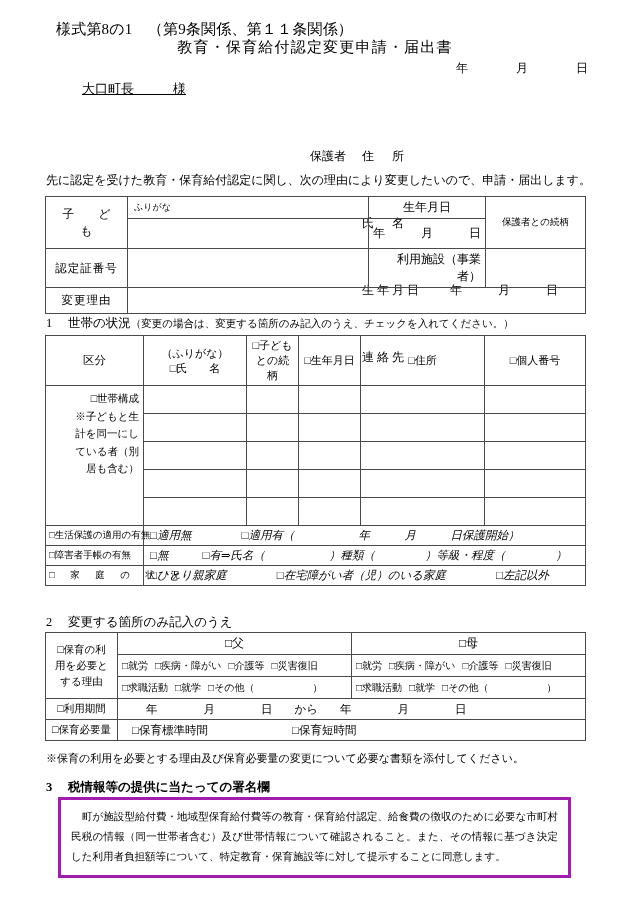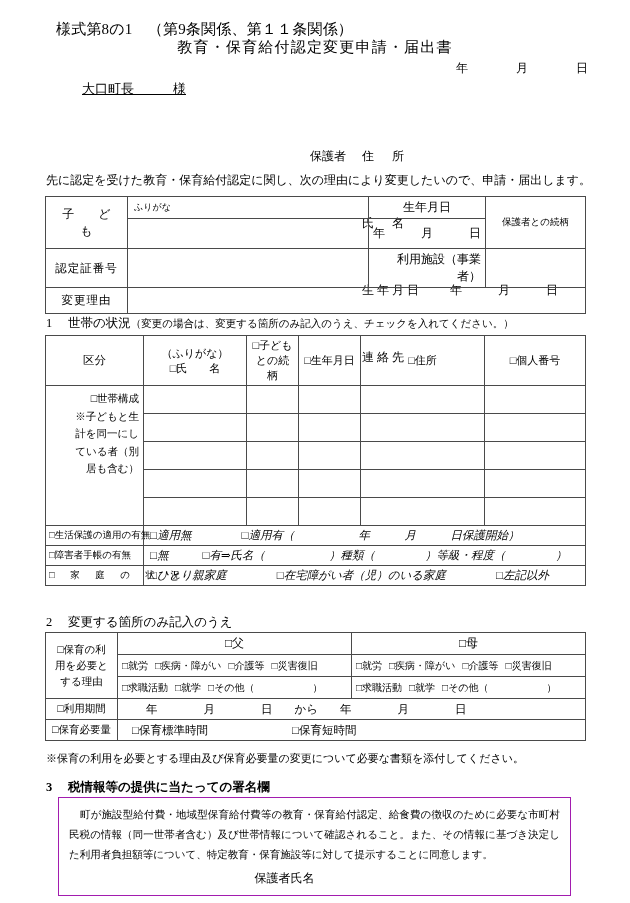--- a/index.html
+++ b/index.html
@@ -223,21 +223,21 @@
     font-size: 11px;
     white-space: nowrap;
   }
 
   
   #consent-box {
     position: absolute;
     left: 58px;
     top: 797px;
     width: 513px;
-    border: 1px solid #a21caf;
+    border: 3px solid #a21caf;
     box-sizing: border-box;
     padding: 7px 10px 8px 10px;
   }
   #consent-box .para {
     font-size: 10.5px;
     line-height: 20px;
     text-align: justify;
     text-indent: 11px;
   }
   #consent-box .sign-line {
@@ -451,16 +451,15 @@
   </table>
 
   <div class="reason-note">※保育の利用を必要とする理由及び保育必要量の変更について必要な書類を添付してください。</div>
 
   <div class="sec-heading" style="left:46px; top:779px; font-weight:bold;">
     <span class="num">3</span><span>税情報等の提供に当たっての署名欄</span>
   </div>
 
   <div id="consent-box">
     <div class="para">町が施設型給付費・地域型保育給付費等の教育・保育給付認定、給食費の徴収のために必要な市町村民税の情報（同一世帯者含む）及び世帯情報について確認されること。また、その情報に基づき決定した利用者負担額等について、特定教育・保育施設等に対して提示することに同意します。</div>
-    <div class="sign-line">保護者氏名</div>
   </div>
 
 </div>
 
 </body></html>

